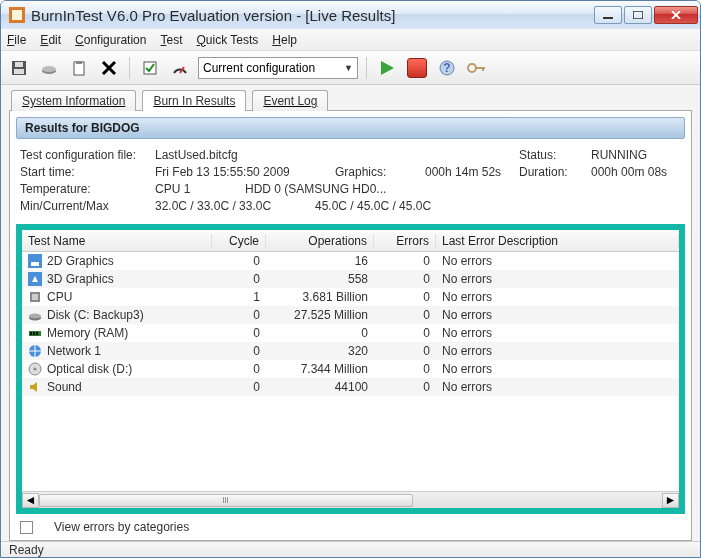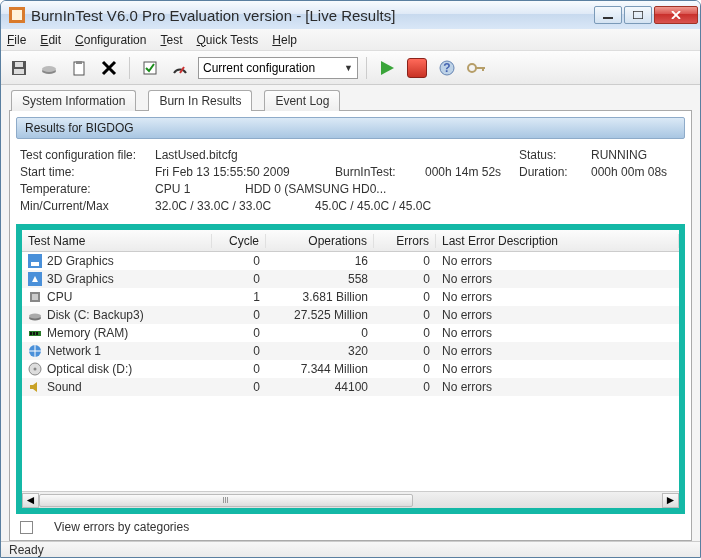--- a/index.html
+++ b/index.html
@@ -23,27 +23,27 @@
 .tb-btn { width: 24px; height: 24px; display:flex; align-items:center; justify-content:center; cursor:default; }
 .tb-sep { width:1px; height:22px; background:#ccc; margin:0 2px;}
 .config-select { display:flex; align-items:center; height:22px; border:1px solid #999; background:#fff; padding:0 4px; min-width:160px; justify-content:space-between; }
 .config-select .caret { font-size:9px; color:#333; }
 .play-btn svg path { fill:#3aa53a; }
 .stop-btn { background:linear-gradient(#ff6a5a,#c83224); width:20px; height:20px; border-radius:3px; border:1px solid #8a221a;}
 .help-btn, .key-btn { opacity:.9; }
 
 .content { flex:1; background:#f4f4f4; padding:4px 8px 0 8px; display:flex; flex-direction:column; }
 
-.tabs { display:flex; gap:12px; margin-left:2px; }
+.tabs { display:flex; gap:6px; margin-left:2px;text-decoration:underline; }
 .tab { border:1px solid #aaa; border-bottom:none; padding:3px 10px; background:linear-gradient(#fdfdfd,#eee); position:relative; top:1px; border-radius:3px 3px 0 0; color:#333; cursor:default;}
 .tab.active { background:#fff; z-index:2; }
 
 .tabpanel { flex:1; border:1px solid #aaa; background:#fff; padding:6px; display:flex; flex-direction:column; }
 
-.results-header { height:22px; background:linear-gradient(#dbe9f6,#a9c6e2); border:1px solid #8eabc9; display:flex; align-items:center; padding:0 8px; font-weight:normal; color:#1f1f1f; border-radius:2px; }
+.results-header { height:22px; background:linear-gradient(#dbe9f6,#a9c6e2); border:1px solid #8eabc9; display:flex; align-items:center; padding:0 8px; font-weight:bold; color:#1f1f1f; border-radius:2px; }
 
 .info { padding:6px 4px 8px 4px; color:#333; }
 .info-row { display:flex; margin:3px 0; }
 .info-label { width:135px; }
 .info-val { width:180px; }
 .info-label2 { width:90px; }
 .info-val2 { }
 .status-pair { margin-left:auto; display:flex; gap:12px;}
 .status-lab { width:60px; }
 .status-val { width:90px; }
@@ -190,21 +190,21 @@
           <div class="info-label">Test configuration file:</div>
           <div class="info-val">LastUsed.bitcfg</div>
           <div class="status-pair">
             <div class="status-lab">Status:</div>
             <div class="status-val">RUNNING</div>
           </div>
         </div>
         <div class="info-row">
           <div class="info-label">Start time:</div>
           <div class="info-val">Fri Feb 13 15:55:50 2009</div>
-          <div class="info-label2">BurnInTest:</div>
+          <div class="info-label2">Graphics:</div>
           <div class="info-val2">000h 14m 52s</div>
           <div class="status-pair">
             <div class="status-lab">Duration:</div>
             <div class="status-val">000h 00m 08s</div>
           </div>
         </div>
         <div class="info-row">
           <div class="info-label">Temperature:</div>
           <div style="width:90px">CPU 1</div>
           <div>HDD 0 (SAMSUNG HD0...</div>

